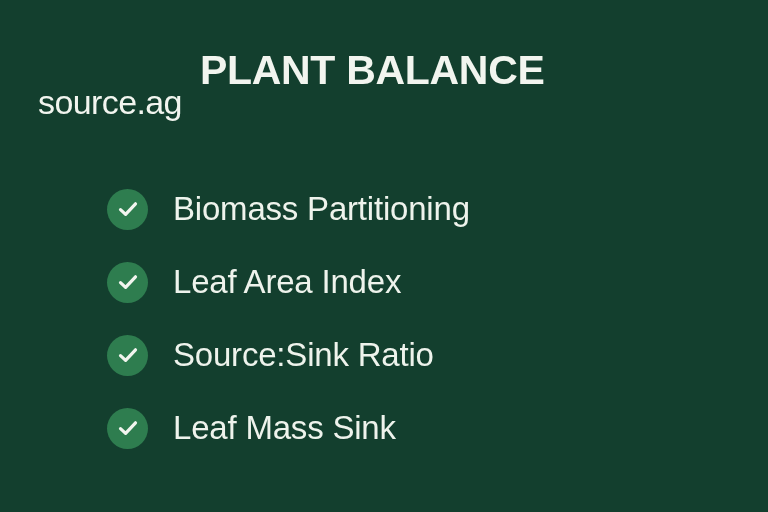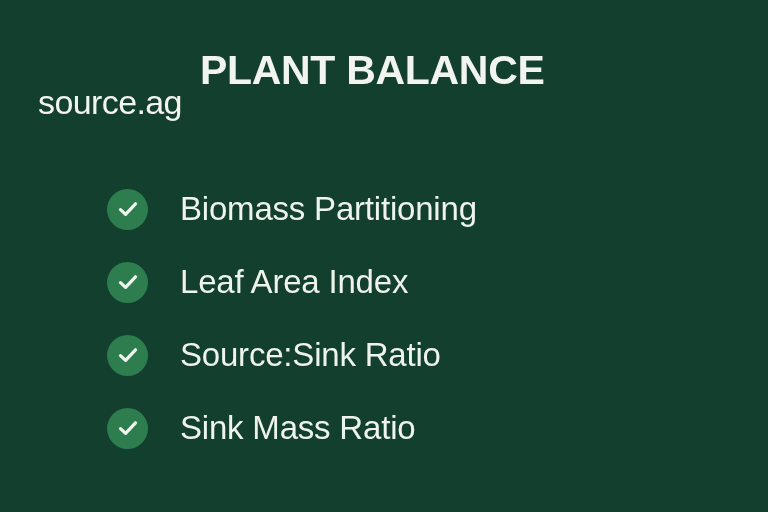--- a/index.html
+++ b/index.html
@@ -85,21 +85,21 @@
     border-radius: 50%;
     background: #2e7d4f;
     display: flex;
     align-items: center;
     justify-content: center;
   }
   .check-badge svg {
     display: block;
   }
   .check-label {
-    margin-left: 32px;
+    margin-left: 25px;
     font-family: "Liberation Sans", sans-serif;
     font-size: 33px;
     font-weight: normal;
     color: #eef3ec;
     line-height: 42px;
     letter-spacing: -0.2px;
     white-space: nowrap;
   }
 </style>
 </head>
@@ -142,18 +142,18 @@
       </span>
       <span class="check-label">Source:Sink Ratio</span>
     </li>
 
     <li class="check-item">
       <span class="check-badge">
         <svg width="24" height="24" viewBox="0 0 24 24" aria-hidden="true">
           <path d="M4.5 12.6 L9.6 17.4 L19.5 6.8" fill="none" stroke="#f2f5ef" stroke-width="3.2" stroke-linecap="round" stroke-linejoin="round"></path>
         </svg>
       </span>
-      <span class="check-label">Sink Mass Ratio</span>
+      <span class="check-label">Leaf Mass Sink</span>
     </li>
 
   </ul>
 
 </div>
 
 </body></html>

